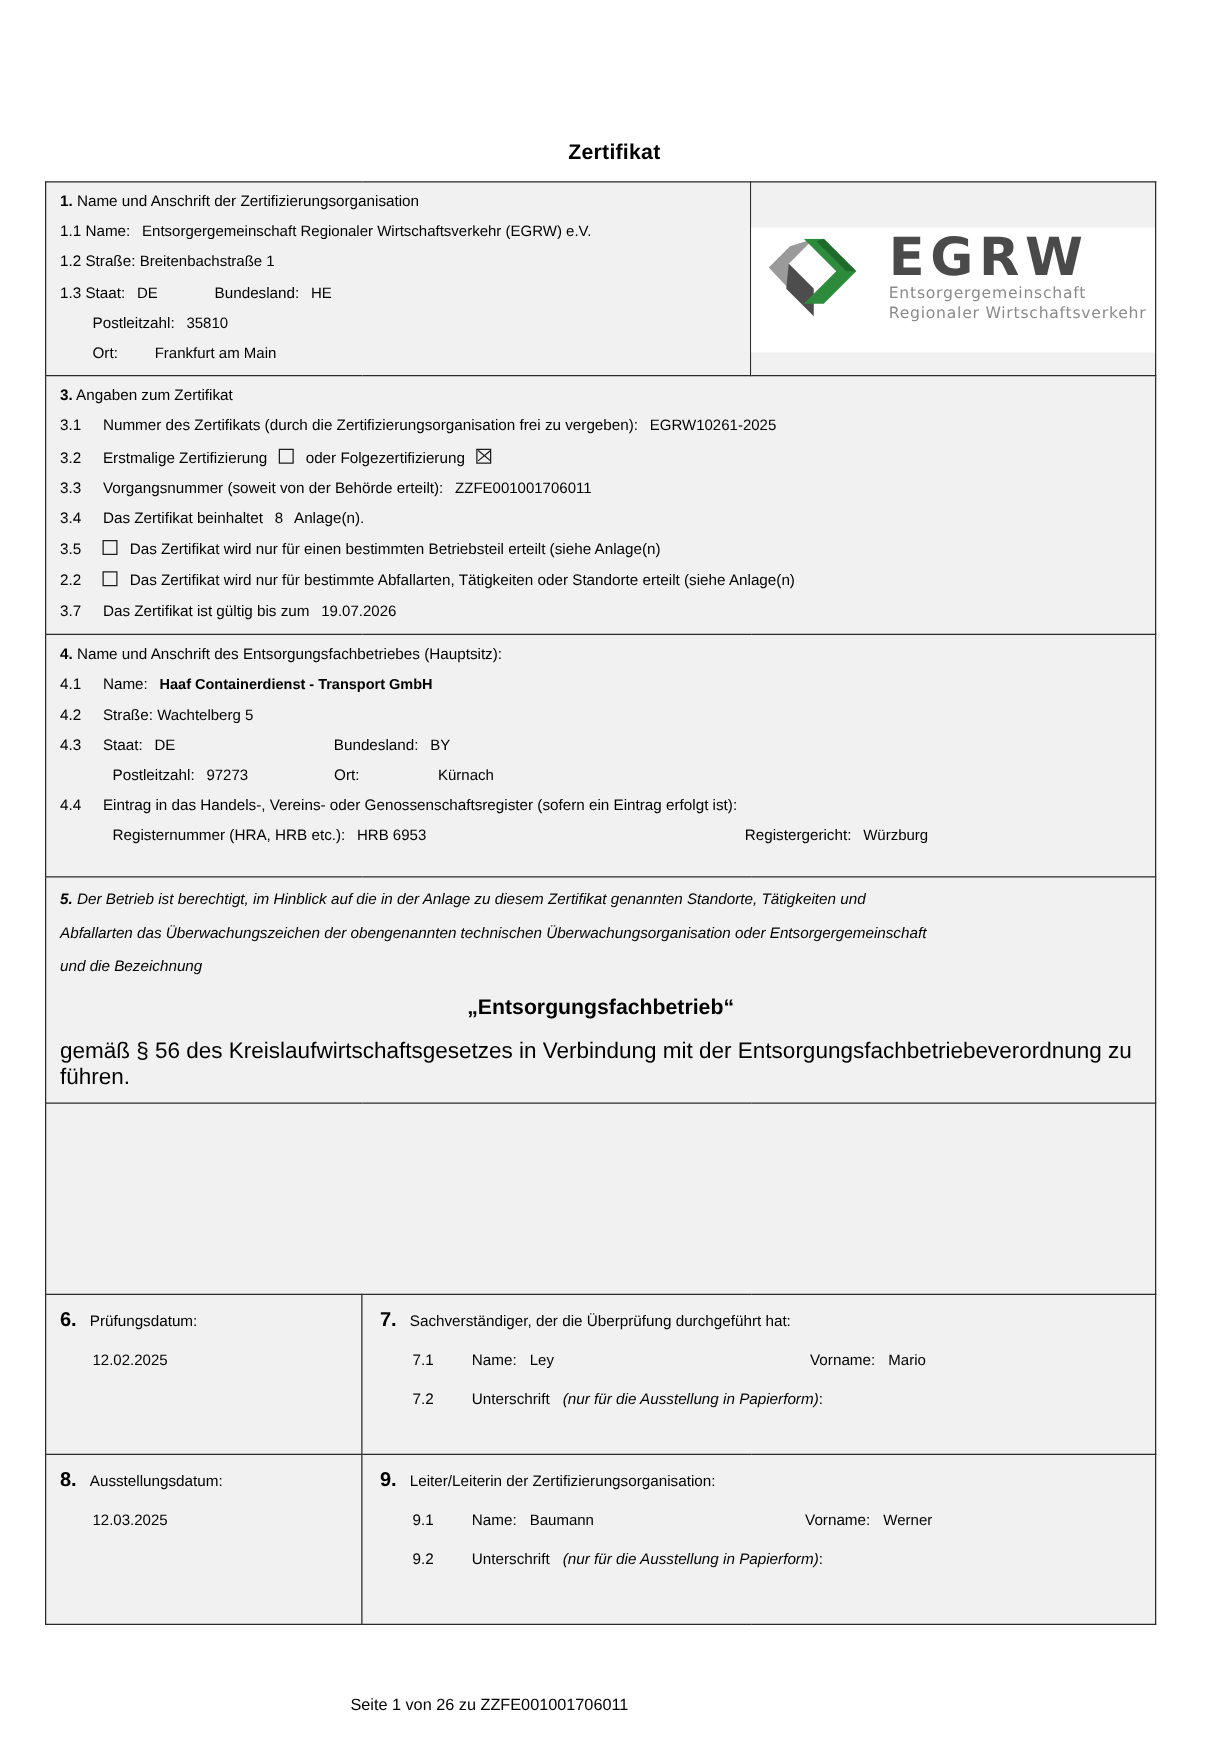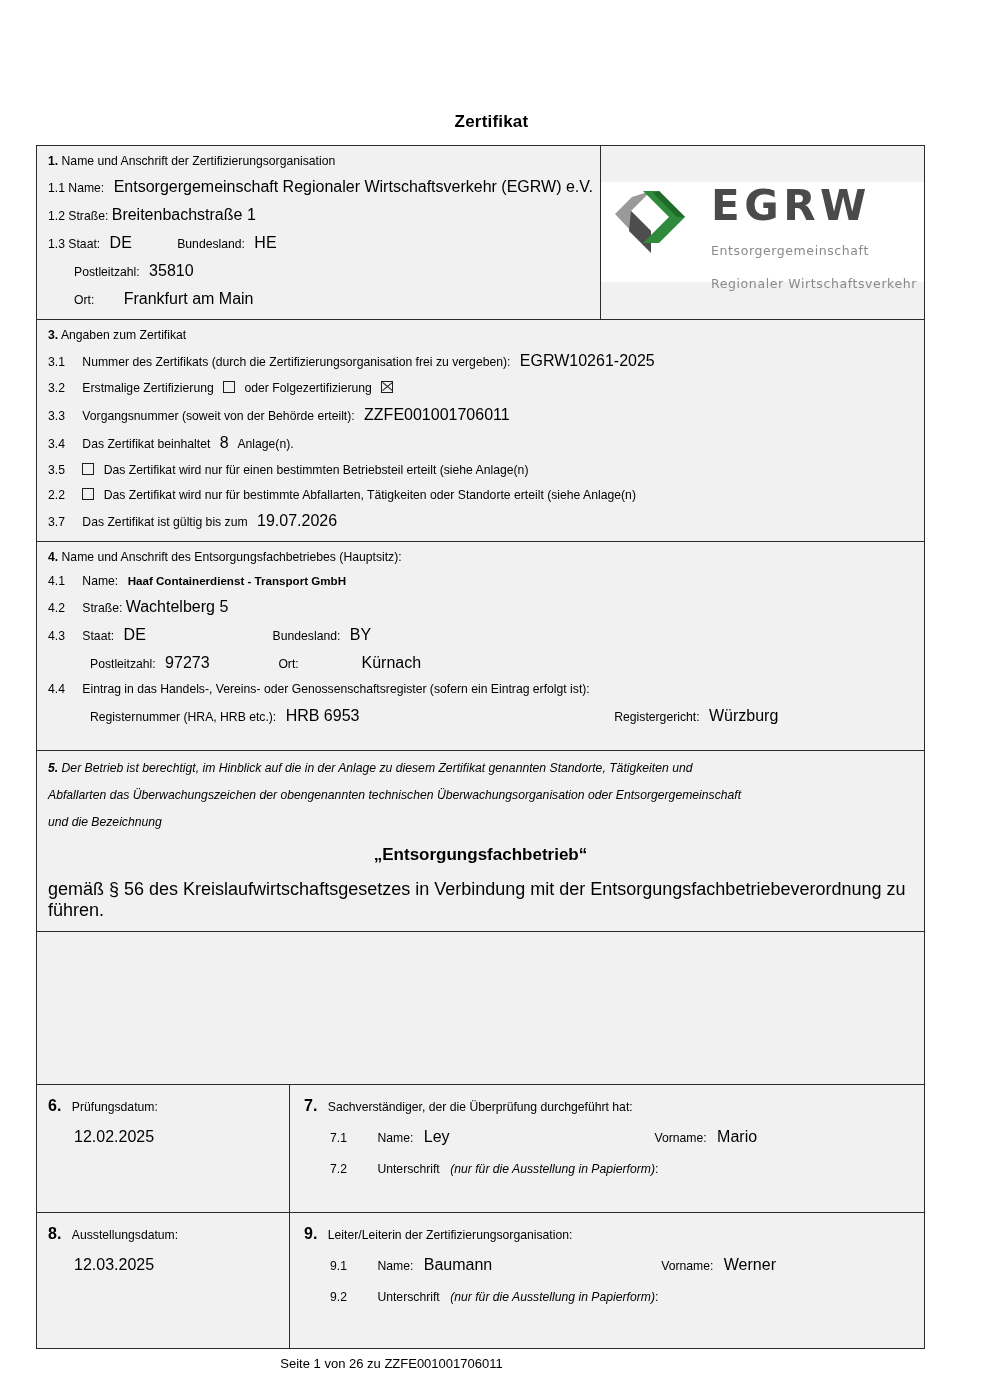--- a/index.html
+++ b/index.html
@@ -57,21 +57,21 @@
     white-space: nowrap;
   }
   .row:last-child { margin-bottom: 2px; }
   .b { font-weight: bold; }
   .num {
     display: inline-block;
     font-size: 12.2px;
   }
   .lbl { font-size: 12.2px; }
   .val {
-    font-size: 16px;
+    font-size: 12px;
   }
   .val-b {
     font-size: 11.6px;
     font-weight: bold;
   }
 
   
   .logo-cell { position: relative; }
   .logo-band {
     position: absolute;
@@ -90,21 +90,20 @@
   .chevrons {
     width: 92px;
     height: 62px;
     flex: 0 0 auto;
     margin-top: 5px;
   }
   .egrw-text-wrap {
     margin-left: 4px;
     display: flex;
     flex-direction: column;
-    gap: 17px;
   }
   .egrw-word {
     font-family: "DejaVu Sans", sans-serif;
     font-size: 42px;
     font-weight: bold;
     letter-spacing: 4.5px;
     color: #4a4a4a;
     line-height: 0.95;
   }
   .egrw-sub {

